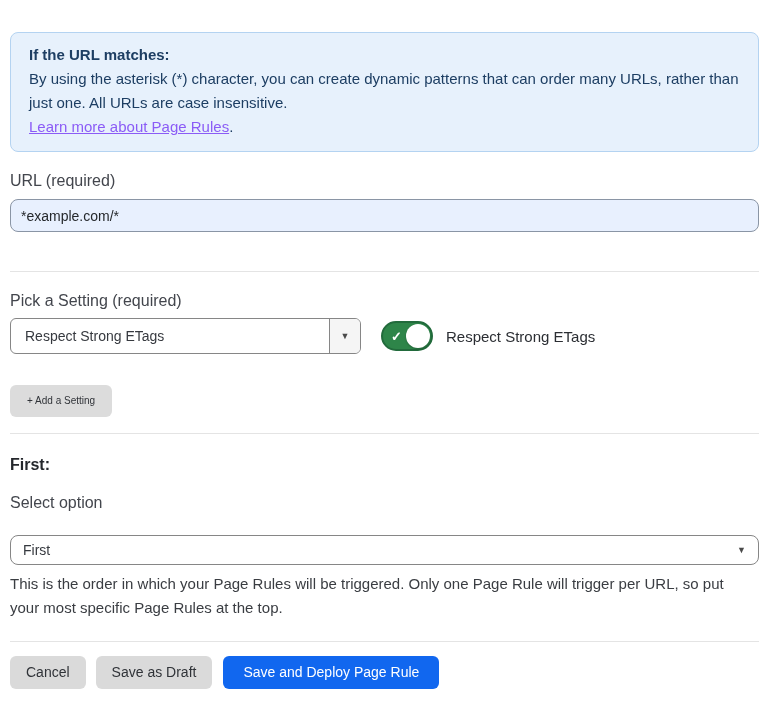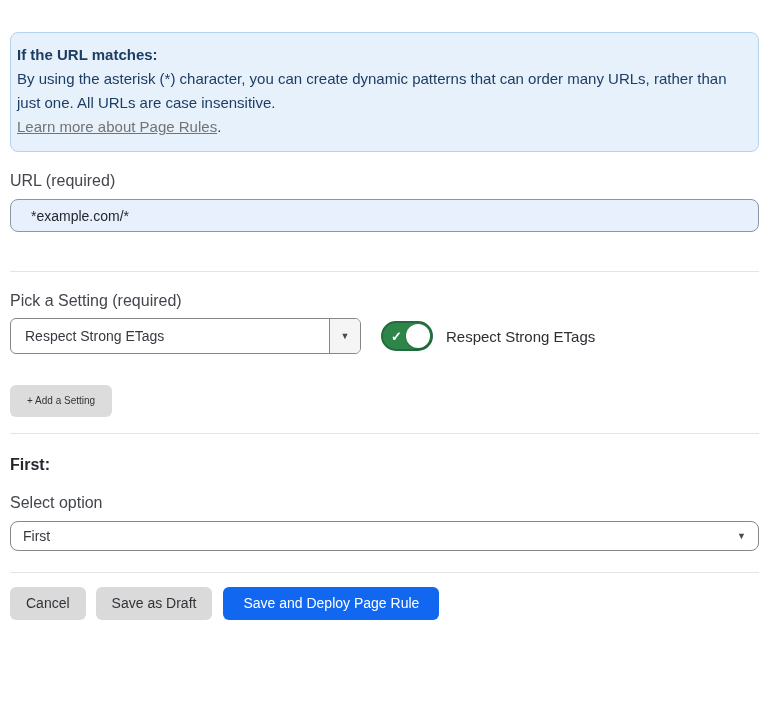--- a/index.html
+++ b/index.html
@@ -18,48 +18,48 @@
     font-size: 21px;
     font-weight: 700;
     color: #333538;
     letter-spacing: 0.1px;
   }
   .info-box {
     margin-top: 22px;
     background: #e7f1fc;
     border: 1px solid #b4d3f1;
     border-radius: 8px;
-    padding: 10px 18px 12px 6px;
+    padding: 10px 18px 12px 18px;
     color: #1d3e63;
     font-size: 15px;
     line-height: 24px;
   }
   .info-box .info-heading {
     font-weight: 700;
   }
   .info-box a.info-link {
-    color: #737373;
+    color: #8b5cf6;
     text-decoration: underline;
     cursor: pointer;
   }
   .field-label {
     display: block;
     margin-top: 20px;
     font-size: 16px;
     color: #43464d;
   }
   .url-input {
     display: block;
     width: 100%;
     margin-top: 9px;
     height: 33px;
     background: #e8f0fe;
     border: 1px solid #8a95a5;
     border-radius: 8px;
-    padding: 0 20px;
+    padding: 0 10px;
     font-family: "Liberation Sans", sans-serif;
     font-size: 14px;
     color: #25282c;
     outline: none;
   }
   .divider {
     border: none;
     border-top: 1px solid #e4e4e4;
     height: 0;
   }
@@ -153,21 +153,21 @@
     padding: 0 17px;
     background: #dcdcdc;
     border: none;
     border-radius: 6px;
     font-family: "Liberation Sans", sans-serif;
     font-size: 10px;
     color: #303338;
     cursor: pointer;
   }
   .order-select {
-    margin-top: 9px;
+    margin-top: 23px;
     width: 100%;
     height: 30px;
     border: 1px solid #868686;
     border-radius: 8px;
     background: #ffffff;
     display: flex;
     align-items: center;
     padding: 0 12px;
     font-size: 14px;
     color: #36393f;
@@ -248,20 +248,21 @@
 
   <h2 class="section-heading order-heading">First:</h2>
 
   <label class="field-label">Select option</label>
 
   <div class="order-select">
     <span class="select-value">First</span>
     <span class="arrow-glyph">▼</span>
   </div>
 
+  <p class="order-help">This is the order in which your Page Rules will be triggered. Only one Page Rule will trigger per URL, so put your most specific Page Rules at the top.</p>
 
   <hr class="divider divider-3">
 
   <div class="button-row">
     <button class="btn btn-gray">Cancel</button>
     <button class="btn btn-gray">Save as Draft</button>
     <button class="btn btn-primary">Save and Deploy Page Rule</button>
   </div>
 
 </div>

